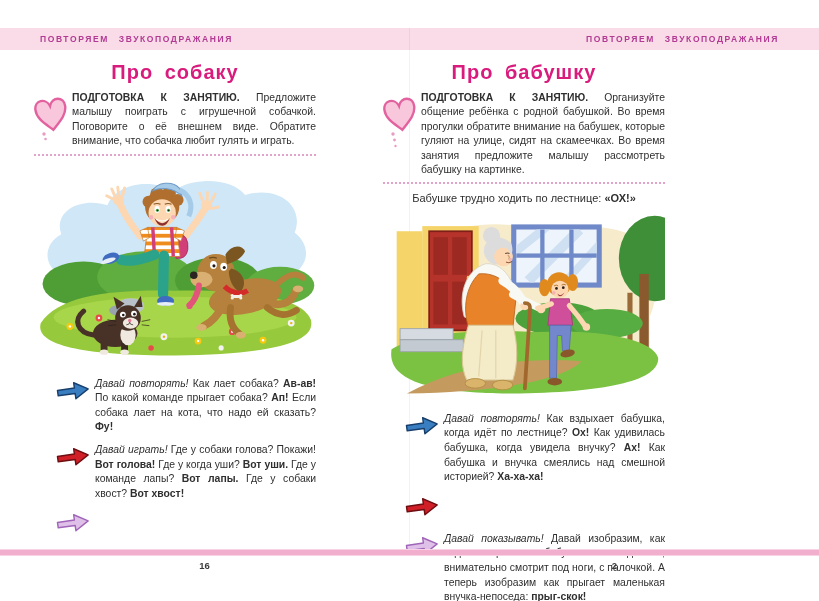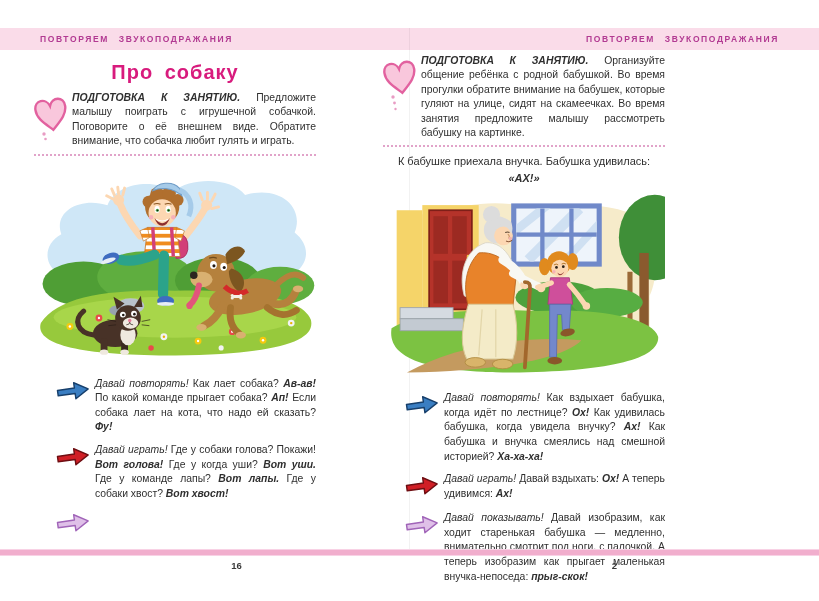--- a/index.html
+++ b/index.html
@@ -9,36 +9,36 @@
         display:flex;justify-content:space-between;align-items:center;padding:0 40px;box-sizing:border-box;}
   .band-label{font-size:8.5px;font-weight:700;letter-spacing:1.6px;word-spacing:6px;color:var(--band-text,#b23a92);}
   .gutter{position:absolute;top:28px;left:409px;width:1px;height:521px;background:rgba(0,0,0,0.05);}
   .pages{position:absolute;top:54px;left:0;width:698px;display:flex;}
   .page{width:50%;box-sizing:border-box;padding:0 33px 0 34px;}
   .title{text-align:center;font-size:20px;line-height:26px;font-weight:700;letter-spacing:1px;word-spacing:5px;
          color:var(--title,#d81b7d);margin:5px 0 6px 0;}
   .prep-row{display:flex;}
   .heart-col{width:38px;flex:none;padding-top:2px;}
   .prep-text{flex:1;margin:0;font-size:10.4px;line-height:14.4px;text-align:justify;}
-  .b{font-weight:700;font-style:italic;}
+  .b{font-weight:700;}
   .i{font-style:italic;}
   .dotted{border-top:2px dotted var(--dotted,#e1a3c9);margin:5px 0 6px 0;height:0;}
   .verse{text-align:center;font-size:11px;line-height:16.4px;}
   .illu{display:flex;justify-content:center;margin:2px 0 3px 0;}
   .illu svg{display:block;}
   .section{display:flex;margin:0 0 8px 21px;}
   .arrow-col{width:36px;flex:none;padding-top:1px;margin-right:4px;}
   .stext{flex:1;margin:0;font-size:10.4px;line-height:14.6px;text-align:justify;}
   .arrow-shape.blue{fill:var(--arrow-blue,#3a7ec2);stroke:var(--arrow-blue-edge,#173f6b);}
   .arrow-shape.red{fill:var(--arrow-red,#d01f26);stroke:var(--arrow-red-edge,#6e0e12);}
   .arrow-shape.purple{fill:var(--arrow-purple,#dfc0e8);stroke:var(--arrow-purple-edge,#a064b8);}
   .bottom-rule{position:absolute;top:549px;left:0;right:0;height:5px;background:var(--bottom-rule,#f1aecd);
                border-top:1px solid #f8d2e5;border-bottom:1px solid #f8d2e5;}
   .pnum{position:absolute;top:560px;width:409px;text-align:center;font-size:9.5px;font-weight:700;color:#3a3a3a;}
-  .pnum.left{left:12px;padding-left:20px;}
+  .pnum.left{left:0;}
   .pnum.right{left:410px;}
 </style>
 </head>
 <body>
 
 <div class="spread">
 
   <div class="band">
     <span class="band-label">ПОВТОРЯЕМ ЗВУКОПОДРАЖАНИЯ</span>
     <span class="band-label">ПОВТОРЯЕМ ЗВУКОПОДРАЖАНИЯ</span>
@@ -223,37 +223,38 @@
           <svg width="36" height="26" viewBox="0 0 40 26">
               <g transform="rotate(-8 20 13)">
             <path class="arrow-shape purple" d="M3 10 L22 10 L22 4 L37 13 L22 22 L22 16 L3 16 Z" stroke-width="1.6" stroke-linejoin="round"></path>
           </g>
             </svg>
         </div>
       </div>
     </div>
 
     <div class="page">
+      <div class="title">Про бабушку</div>
 
       <div class="prep-row">
         <div class="heart-col">
           <svg width="34" height="56" viewBox="0 0 34 56">
             <path d="M17 13 C14 4 2 5 2 15 C2 24 10 30 17 37 C24 30 32 24 32 15 C32 5 20 4 17 13 Z" fill="var(--heart,#f9c7dc)" stroke="var(--heart-edge,#e2619f)" stroke-width="2.4" transform="rotate(-8 17 20)"></path>
             <circle cx="10" cy="41" r="1.7" fill="#e89cc4"></circle>
             <circle cx="11.5" cy="47" r="1.4" fill="#e89cc4"></circle>
             <circle cx="12.5" cy="53" r="1.2" fill="#e89cc4"></circle>
           </svg>
         </div>
         <p class="prep-text"><span class="b">ПОДГОТОВКА К ЗАНЯТИЮ.</span><span> Организуйте общение ребёнка с родной бабушкой. Во время прогулки обратите внимание на бабушек, которые гуляют на улице, сидят на скамеечках. Во время занятия предложите малышу рассмотреть бабушку на картинке.</span></p>
       </div>
 
       <div class="dotted"></div>
 
       <div class="verse">
-        <div><span>К бабушке приехала внучка. Бабушка удивилась: </span><span class="b">«АХ!»</span></div>
+        <div><span>Бабушке трудно ходить по лестнице: </span><span class="b">«ОХ!»</span></div>
       </div>
 
       <div class="illu" style="height:200px">
         <svg width="322" height="200" viewBox="0 0 330 206">
           <defs>
             <clipPath id="winclip">
                 <rect x="156" y="10" width="94" height="62"></rect>
               </clipPath>
           </defs>
           <path d="M20 60 C10 28 42 10 72 16 C92 2 150 0 172 10 C222 0 292 6 307 28 C324 44 322 92 312 112 L312 150 L20 150 Z" fill="#f6ebca"></path>
@@ -345,21 +346,20 @@
       </div>
 
       <div class="section">
         <div class="arrow-col">
           <svg width="36" height="26" viewBox="0 0 40 26">
               <g transform="rotate(-8 20 13)">
             <path class="arrow-shape red" d="M3 10 L22 10 L22 4 L37 13 L22 22 L22 16 L3 16 Z" stroke-width="1.6" stroke-linejoin="round"></path>
           </g>
             </svg>
         </div>
-        <p class="stext"><span class="i">Давай играть!</span><span> Давай вздыхать: </span><span class="b">Ох!</span><span> А теперь удивимся: </span><span class="b">Ах!</span></p>
       </div>
 
       <div class="section">
         <div class="arrow-col">
           <svg width="36" height="26" viewBox="0 0 40 26">
               <g transform="rotate(-8 20 13)">
             <path class="arrow-shape purple" d="M3 10 L22 10 L22 4 L37 13 L22 22 L22 16 L3 16 Z" stroke-width="1.6" stroke-linejoin="round"></path>
           </g>
             </svg>
         </div>

